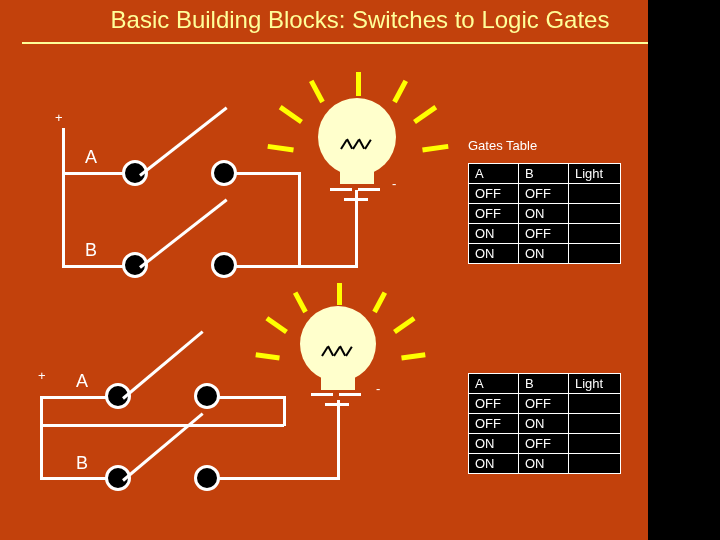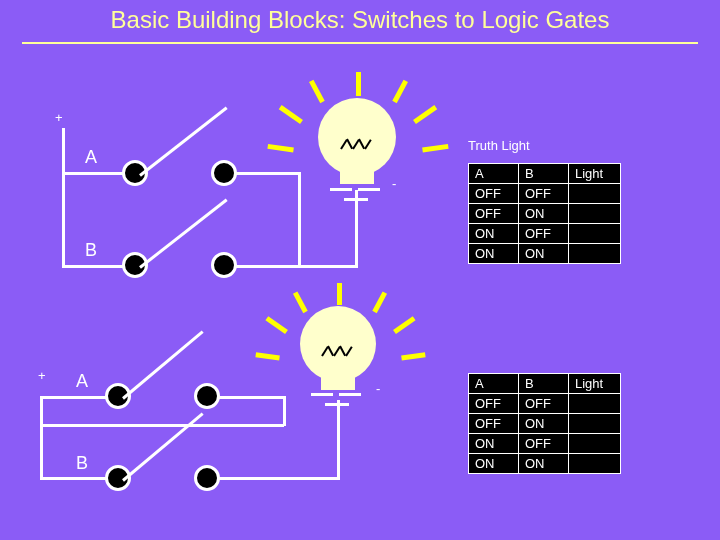--- a/index.html
+++ b/index.html
@@ -2,23 +2,23 @@
 <html><head>
 <meta charset="utf-8">
 <style>
   html, body {
     margin: 0;
     padding: 0;
     background: #000000;
   }
   #slide {
     position: relative;
-    width: 720px;
+    width: 648px;
     height: 540px;
-    background: #8b5cf6;
+    background: #c2410c;
     overflow: hidden;
     font-family: "Liberation Sans", sans-serif;
     text-decoration: underline;
   }
   
   #title-text {
     position: absolute;
     left: 0px;
     top: 6px;
     width: 720px;
@@ -228,21 +228,21 @@
     <div class="fil" style="left:328px; top:345px; width:11px; transform: rotate(62deg);"></div>
     <div class="fil" style="left:334px; top:355px; width:11px; transform: rotate(-58deg);"></div>
     <div class="fil" style="left:340px; top:345px; width:11px; transform: rotate(62deg);"></div>
     <div class="fil" style="left:346px; top:355px; width:11px; transform: rotate(-58deg);"></div>
     <div class="base-line" style="left:311px; top:393px; width:22px;"></div>
     <div class="base-line" style="left:339px; top:393px; width:22px;"></div>
     <div class="base-line" style="left:325px; top:403px; width:24px;"></div>
     <div class="minus" style="left:376px; top:381px;">-</div>
   </div>
 
-  <div class="tt-caption" style="left:468px; top:138px;">Truth Light</div>
+  <div class="tt-caption" style="left:468px; top:138px;">Gates Table</div>
   <table class="tt" style="left:468px; top:163px;">
     <thead>
       <tr>
         <th class="c-a">A</th>
         <th class="c-b">B</th>
         <th class="c-l">Light</th>
       </tr>
     </thead>
     <tbody>
       <tr>

